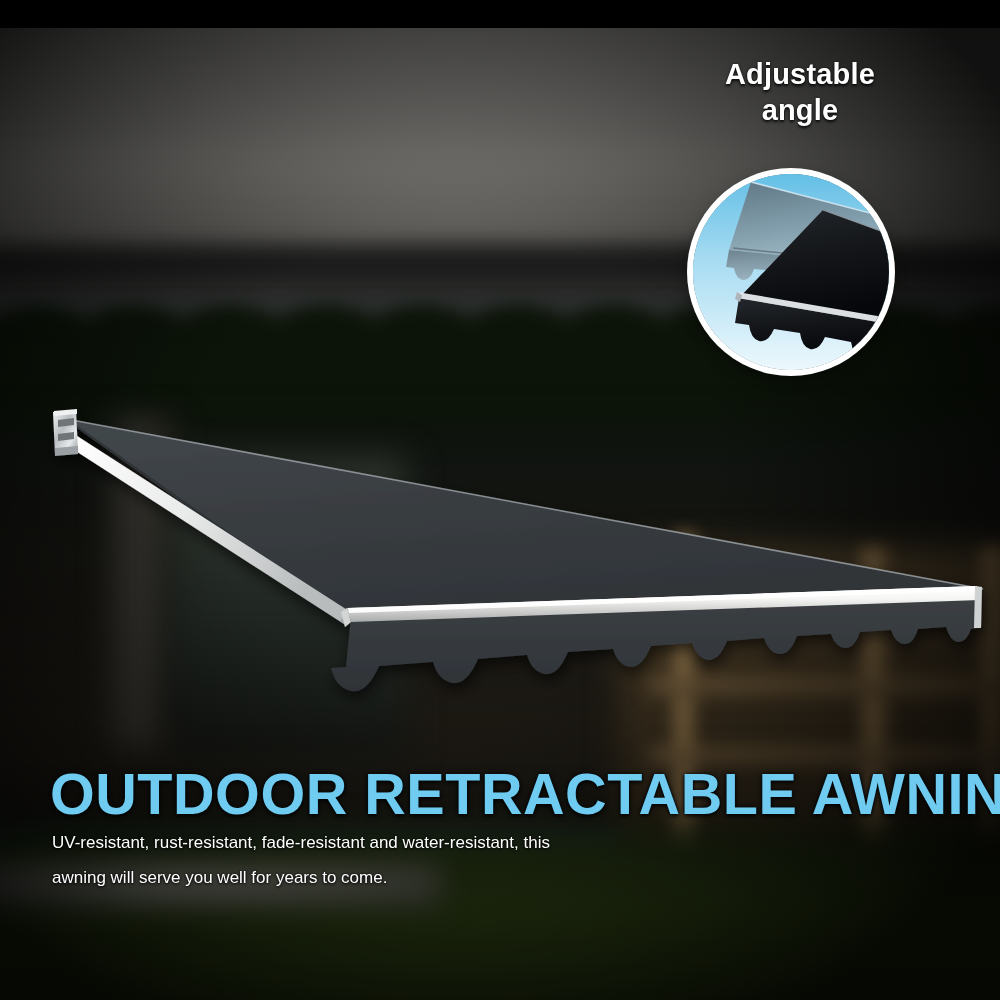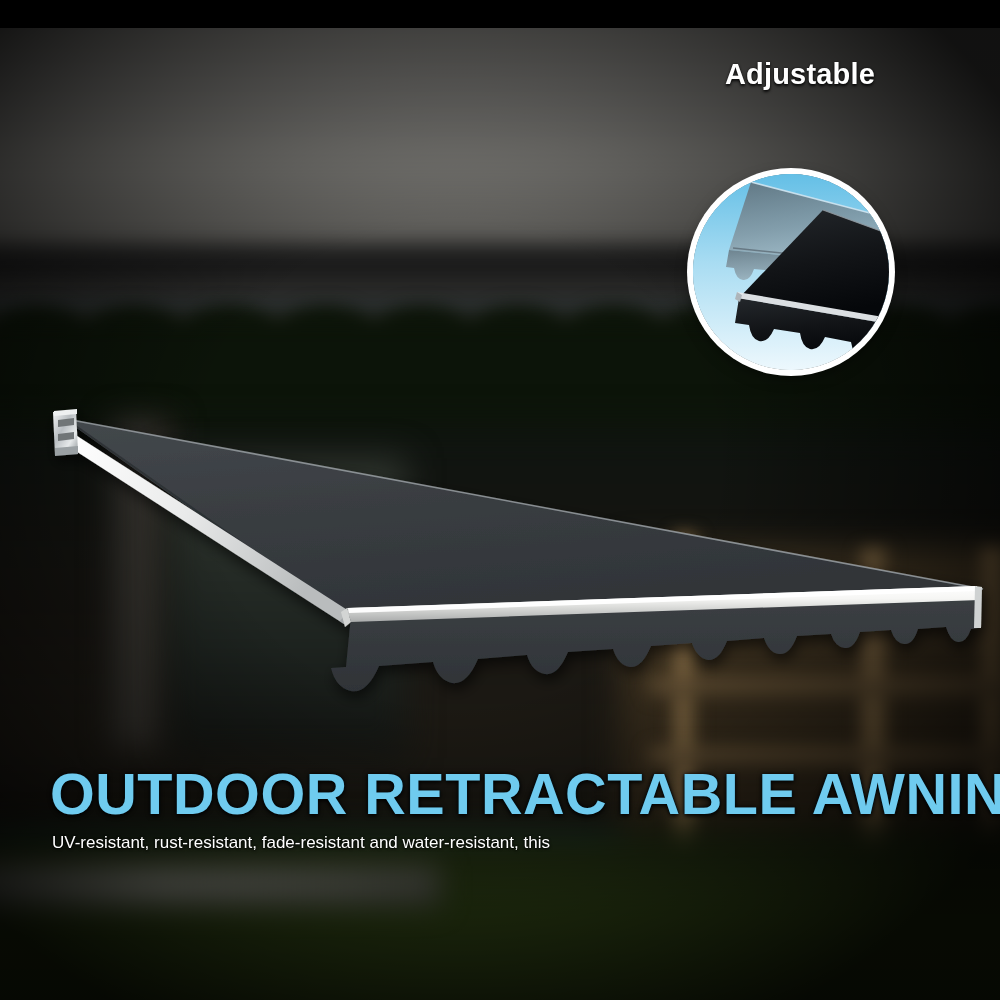--- a/index.html
+++ b/index.html
@@ -236,21 +236,23 @@
           <path fill="#e7ebee" opacity=".95" d="M44,118 L196,144 L196,150 L44,124 Z"></path>
           <path fill="#aeb5ba" d="M44,118 L49,121 L47,128 L42,125 Z"></path>
           <path fill="none" stroke="#8e979d" stroke-width="1.2" opacity=".9" d="M130,36 L196,60"></path>
         </g>
       </svg>
     </div>
   </div>
 
   <div id="adjustable-caption">
     <div>Adjustable</div>
+    <div>angle</div>
   </div>
 
   <div id="headline">OUTDOOR RETRACTABLE AWNING</div>
 
   <div id="subcopy">
     <span>UV-resistant, rust-resistant, fade-resistant and water-resistant, this</span>
+    <span>awning will serve you well for years to come.</span>
   </div>
 
 </div>
 
 </body></html>

